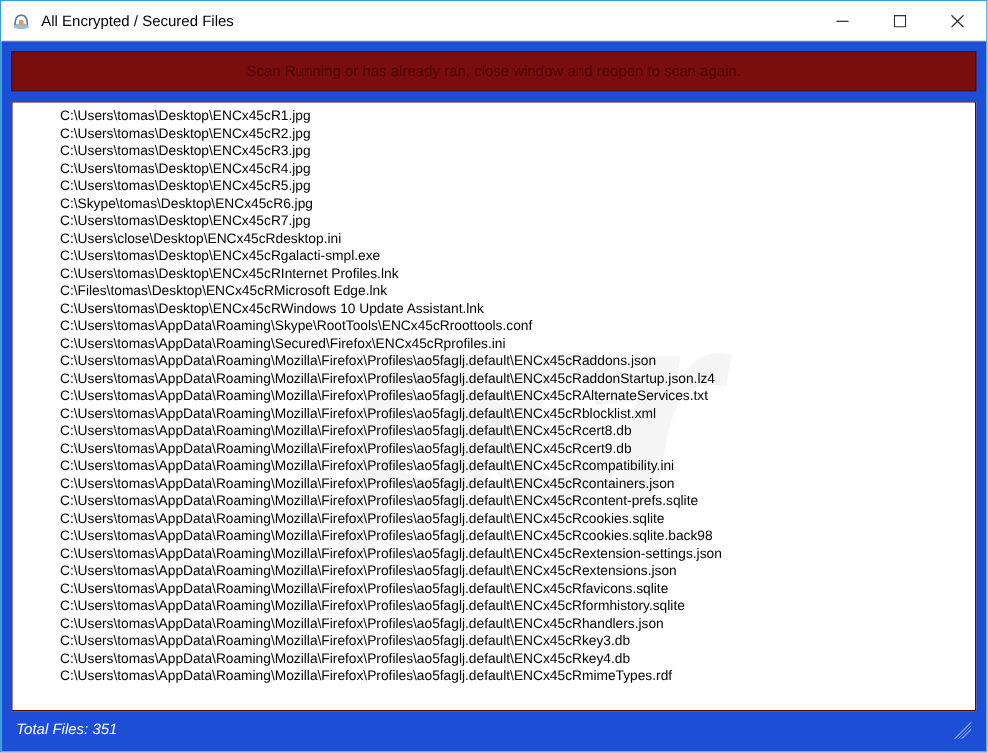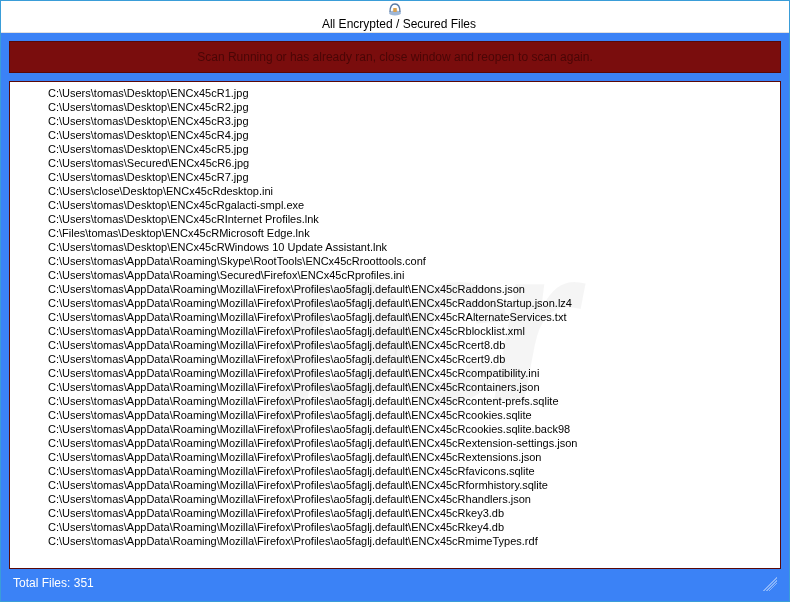--- a/index.html
+++ b/index.html
@@ -11,21 +11,20 @@
       overflow: hidden;
       border: 1px solid #3a9dd8;
     }
     .titlebar {
       height: 32px;
       background: #fff;
       display: flex;
       align-items: center;
       padding-left: 8px;
       border-bottom: 1px solid #e0e0e0;
-      flex-direction: column;
     }
     .titlebar-icon {
       width: 16px; height: 16px;
       margin-right: 8px;
       display: inline-flex;
       align-items: center;
       justify-content: center;
     }
     .titlebar-title {
       font-size: 12px;
@@ -41,21 +40,21 @@
       height: 32px;
       display: flex;
       align-items: center;
       justify-content: center;
       font-size: 13px;
       color: #333;
       font-family: "Segoe UI Symbol", sans-serif;
       cursor: default;
     }
     .content {
-      background: #3b82f6;
+      background: #1d4ed8;
       width: 100%;
       height: calc(100% - 32px);
       padding: 8px;
       display: flex;
       flex-direction: column;
     }
     .banner {
       background: #7a0d0d;
       border: 1px solid #5a0808;
       color: #4a0606;
@@ -87,20 +86,21 @@
     .file-list::-webkit-scrollbar-track { background: #f0f0f0; }
     .file-list::-webkit-scrollbar-thumb { background: #c2c2c2; border: 1px solid #a0a0a0; }
     .statusbar {
       display: flex;
       justify-content: space-between;
       align-items: center;
       padding: 6px 4px 2px 4px;
       color: #fff;
       font-size: 12px;
       height: 24px;
+      font-style: italic;
     }
     .resize-grip {
       width: 14px; height: 14px;
       align-self: flex-end;
       background:
         linear-gradient(135deg, transparent 0 50%, rgba(255,255,255,.4) 50% 55%, transparent 55% 60%, rgba(255,255,255,.4) 60% 65%, transparent 65% 70%, rgba(255,255,255,.4) 70% 75%, transparent 75%);
     }
     .watermark {
       position: absolute;
       inset: 0;
@@ -154,21 +154,21 @@
   <div class="banner">Scan Running or has already ran, close window and reopen to scan again.</div>
 
   <div class="list-wrap">
     <div class="watermark">pcr</div>
     <div class="file-list" id="file-list">
         <div>C:\Users\tomas\Desktop\ENCx45cR1.jpg</div>
         <div>C:\Users\tomas\Desktop\ENCx45cR2.jpg</div>
         <div>C:\Users\tomas\Desktop\ENCx45cR3.jpg</div>
         <div>C:\Users\tomas\Desktop\ENCx45cR4.jpg</div>
         <div>C:\Users\tomas\Desktop\ENCx45cR5.jpg</div>
-        <div>C:\Users\tomas\Secured\ENCx45cR6.jpg</div>
+        <div>C:\Skype\tomas\Desktop\ENCx45cR6.jpg</div>
         <div>C:\Users\tomas\Desktop\ENCx45cR7.jpg</div>
         <div>C:\Users\close\Desktop\ENCx45cRdesktop.ini</div>
         <div>C:\Users\tomas\Desktop\ENCx45cRgalacti-smpl.exe</div>
         <div>C:\Users\tomas\Desktop\ENCx45cRInternet Profiles.lnk</div>
         <div>C:\Files\tomas\Desktop\ENCx45cRMicrosoft Edge.lnk</div>
         <div>C:\Users\tomas\Desktop\ENCx45cRWindows 10 Update Assistant.lnk</div>
         <div>C:\Users\tomas\AppData\Roaming\Skype\RootTools\ENCx45cRroottools.conf</div>
         <div>C:\Users\tomas\AppData\Roaming\Secured\Firefox\ENCx45cRprofiles.ini</div>
         <div>C:\Users\tomas\AppData\Roaming\Mozilla\Firefox\Profiles\ao5faglj.default\ENCx45cRaddons.json</div>
         <div>C:\Users\tomas\AppData\Roaming\Mozilla\Firefox\Profiles\ao5faglj.default\ENCx45cRaddonStartup.json.lz4</div>

